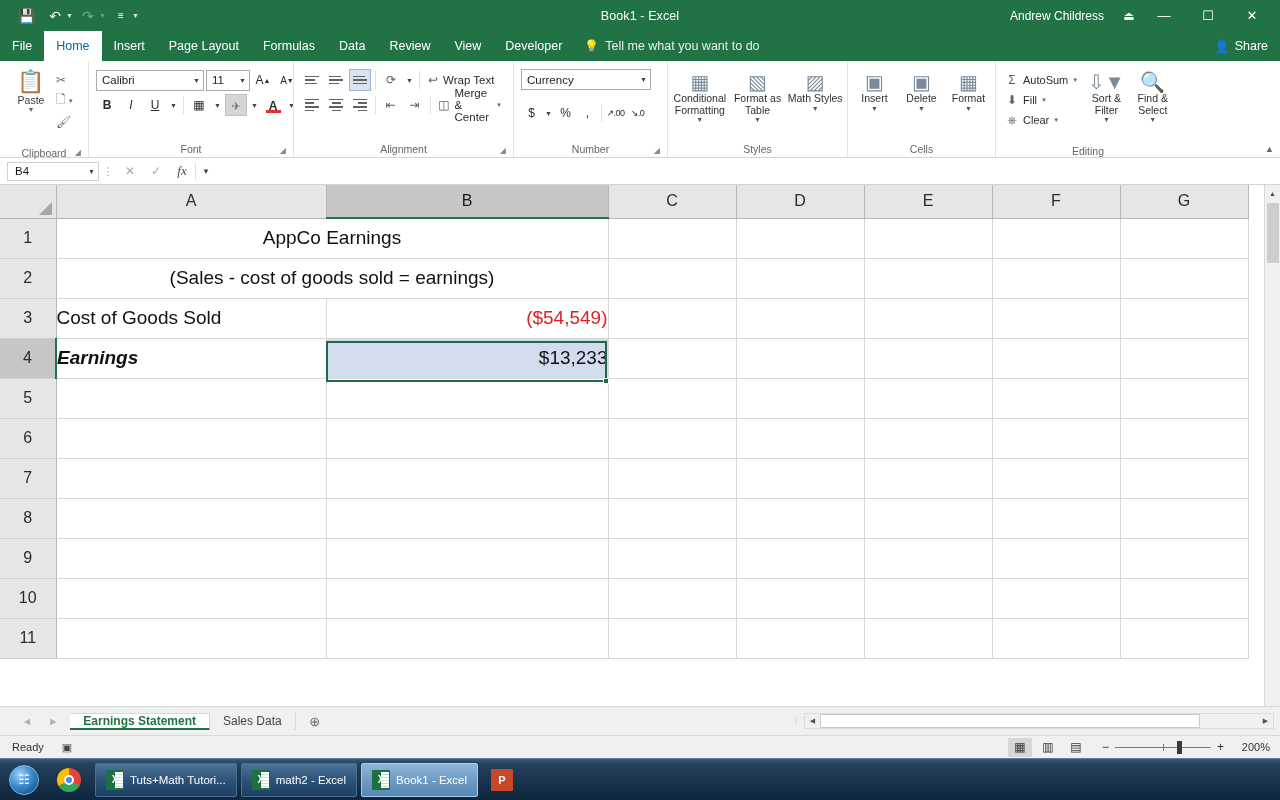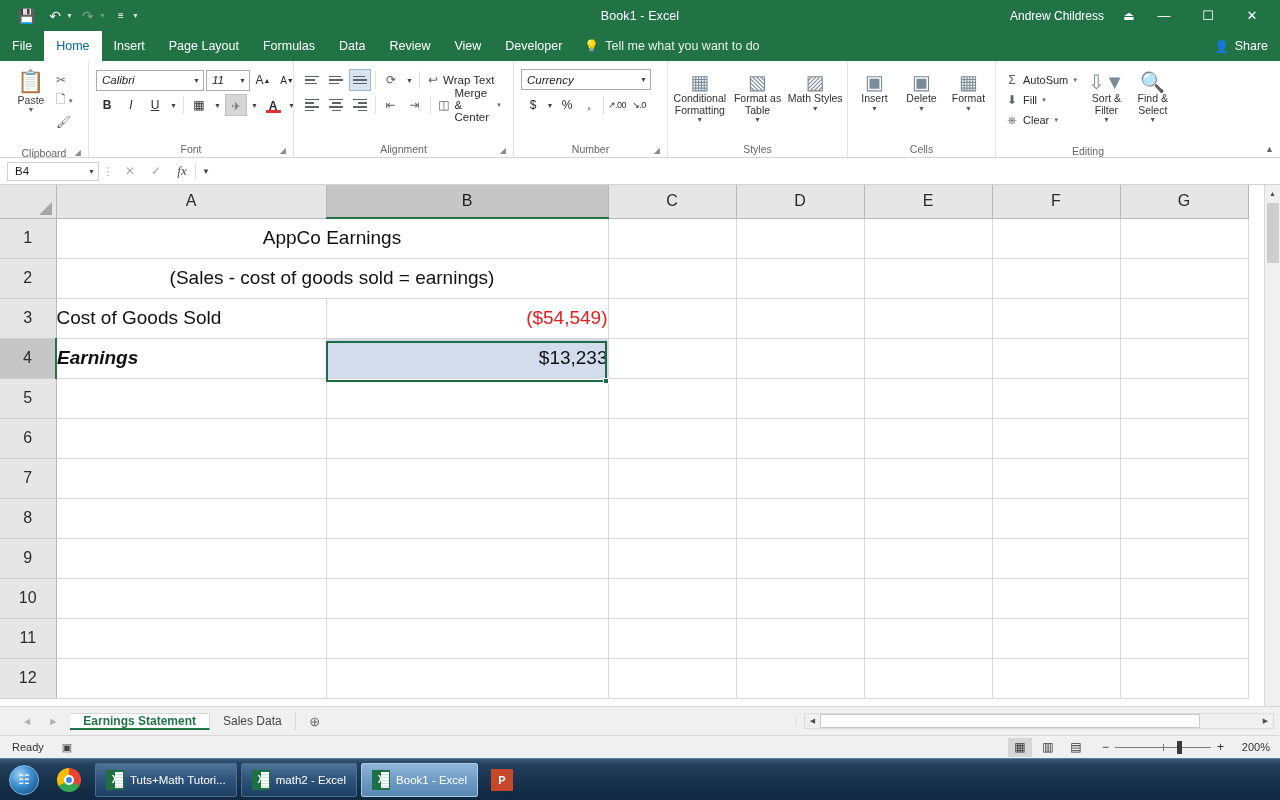--- a/index.html
+++ b/index.html
@@ -89,21 +89,21 @@
   .mini-car { font-size:6px; color:#666; }
 
   
   .font-rows { display:flex; flex-direction:column; gap:3px; padding:2px 3px 0 3px; }
   .frow { display:flex; align-items:center; gap:2px; }
   .combo {
     height:21px; border:1px solid #ababab; background:#ffffff;
     display:flex; align-items:center; justify-content:space-between;
     padding:0 3px 0 5px; font-size:11.5px; color:#1a1a1a;
   }
-  .combo .cv { white-space:nowrap; overflow:hidden;font-style:italic; }
+  .combo .cv { white-space:nowrap; overflow:hidden; }
   .combo .cc { font-size:7px; color:#444; padding-left:4px; }
   .fname { width:108px; }
   .fsize { width:44px; }
   .btn {
     height:22px; min-width:22px; display:flex; align-items:center; justify-content:center;
     font-size:12px; color:#2b2b2b; border:1px solid transparent; padding:0 2px;
   }
   .btn.hot { background:#d6d6d6; border-color:#c0c0c0; }
   .btn.sel { background:#d9e3ef; border-color:#9cb6d4; }
   .btn b { font-weight:bold; }
@@ -119,21 +119,21 @@
   .fc-bar.yel { background:#d8d8d8; }
 
   
   .al-rows { display:flex; flex-direction:column; gap:3px; padding:2px 3px 0 3px; }
   .align-ico { display:flex; flex-direction:column; gap:2px; width:14px; }
   .align-ico i { display:block; height:1.6px; background:#5f6368; font-style:normal;}
   .wrapbtn { display:flex; align-items:center; gap:5px; font-size:11.5px; color:#2b2b2b; height:22px; padding:0 4px;}
   .sm-ico { font-size:12px; color:#5f6368; }
 
   
-  .num-rows { display:flex; flex-direction:column; gap:4px; padding:2px 3px 0 3px;align-items:center; }
+  .num-rows { display:flex; flex-direction:column; gap:12px; padding:2px 3px 0 3px; }
   .numfmt { width:130px; }
   .nbtn { height:22px; min-width:21px; display:flex; align-items:center; justify-content:center; font-size:12px; color:#2b2b2b;}
   .dec-ico { font-size:9px; color:#2b2b2b; letter-spacing:-.5px; }
 
   
   .bigbtn {
     width:62px; display:flex; flex-direction:column; align-items:center;
     padding-top:4px; text-align:center;
   }
   .bigbtn .bi { font-size:20px; line-height:22px; color:#7a8b99; }
@@ -788,30 +788,20 @@
         <tr>
           <th class="rhdr">11</th>
           <td class="cell"></td>
               <td class="cell"></td>
           <td class="cell"></td>
               <td class="cell"></td>
           <td class="cell"></td>
               <td class="cell"></td>
           <td class="cell"></td>
         </tr>
-        <tr>
-          <th class="rhdr">12</th>
-          <td class="cell"></td>
-              <td class="cell"></td>
-          <td class="cell"></td>
-              <td class="cell"></td>
-          <td class="cell"></td>
-              <td class="cell"></td>
-          <td class="cell"></td>
-        </tr>
       </tbody>
         </table>
       <div class="sel-box" style="left:326px; top:156px; width:281px; height:41px;"></div>
       <div class="fill-handle" style="left:603px; top:193px;"></div>
     </div>
     <div class="vscroll">
       <div class="vs-arrow">▲</div>
       <div class="vs-thumb"></div>
     </div>
   </div>

